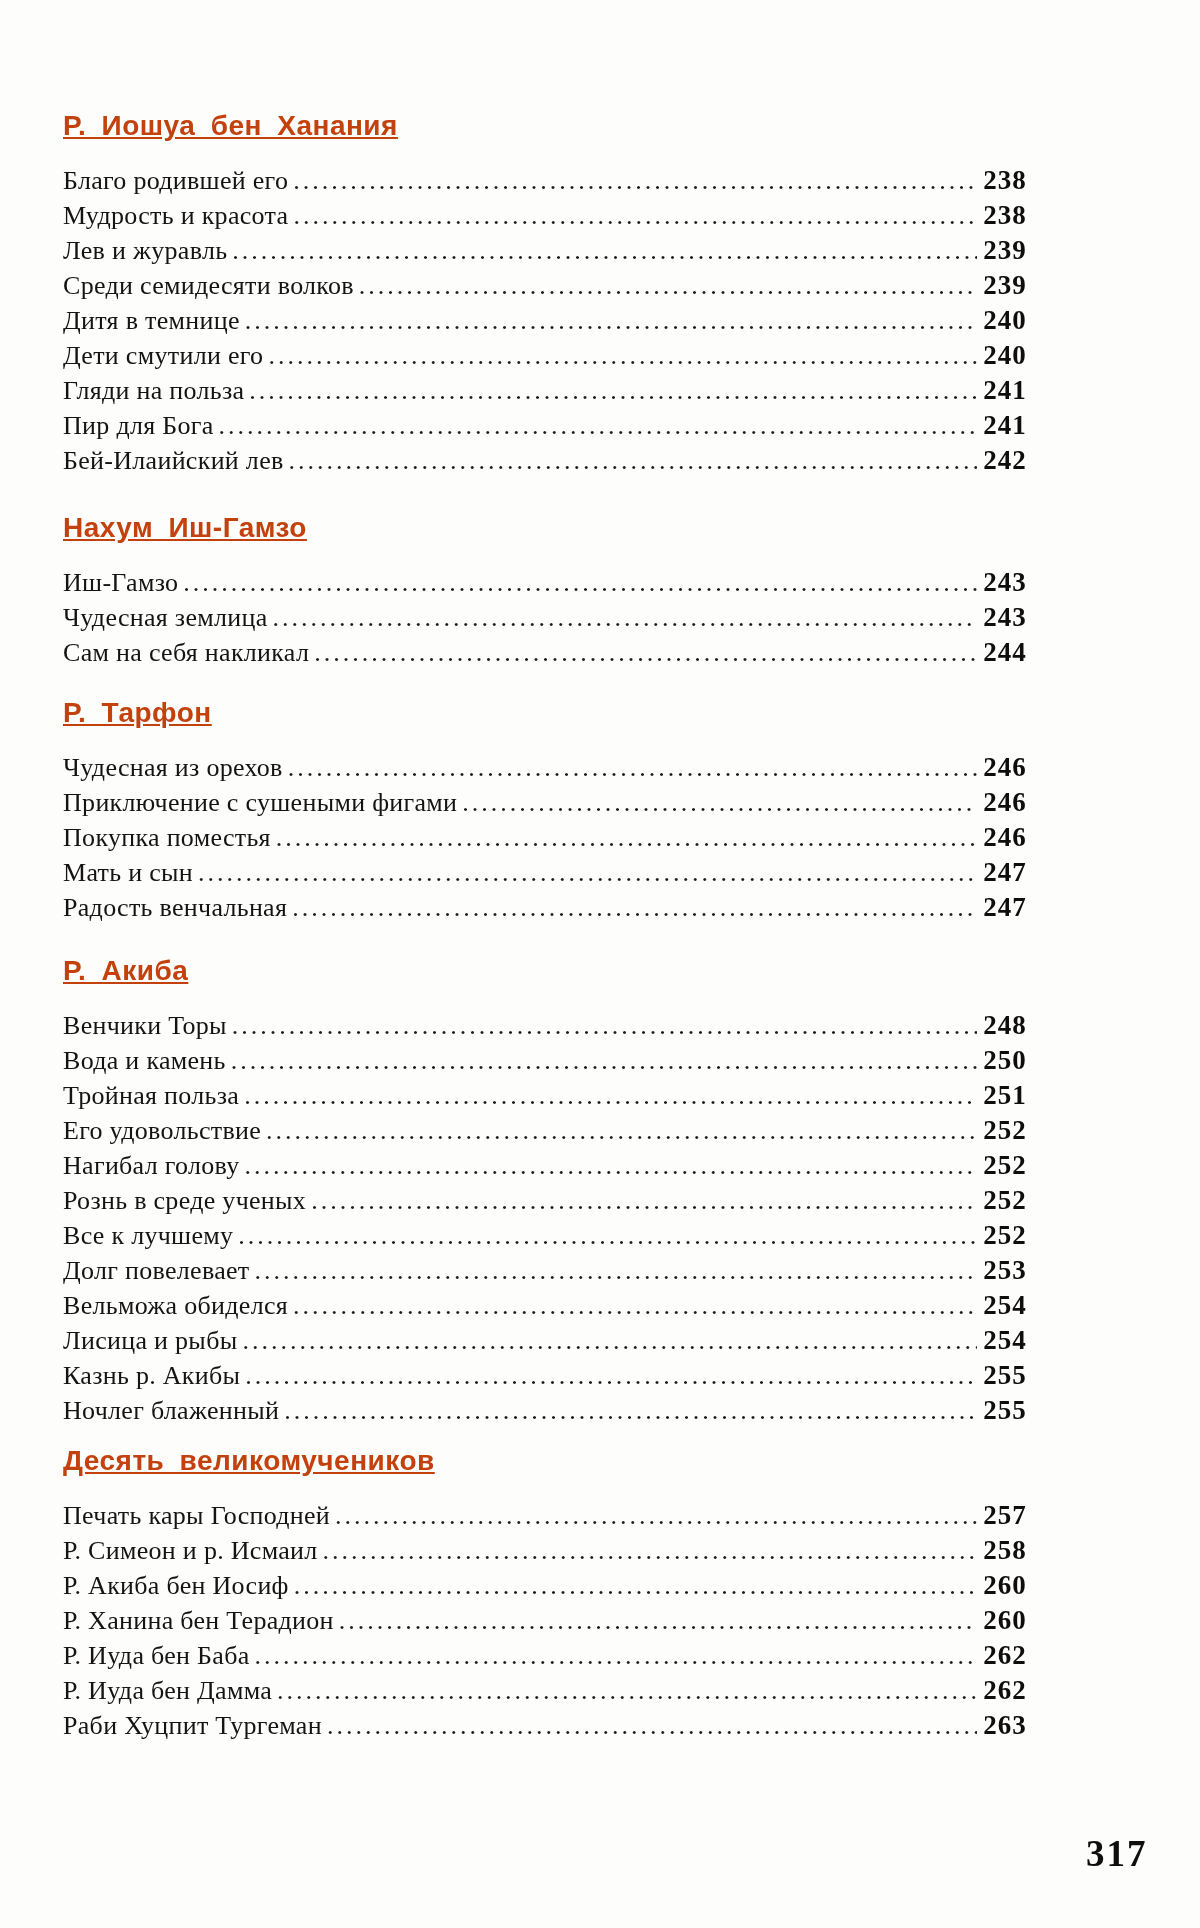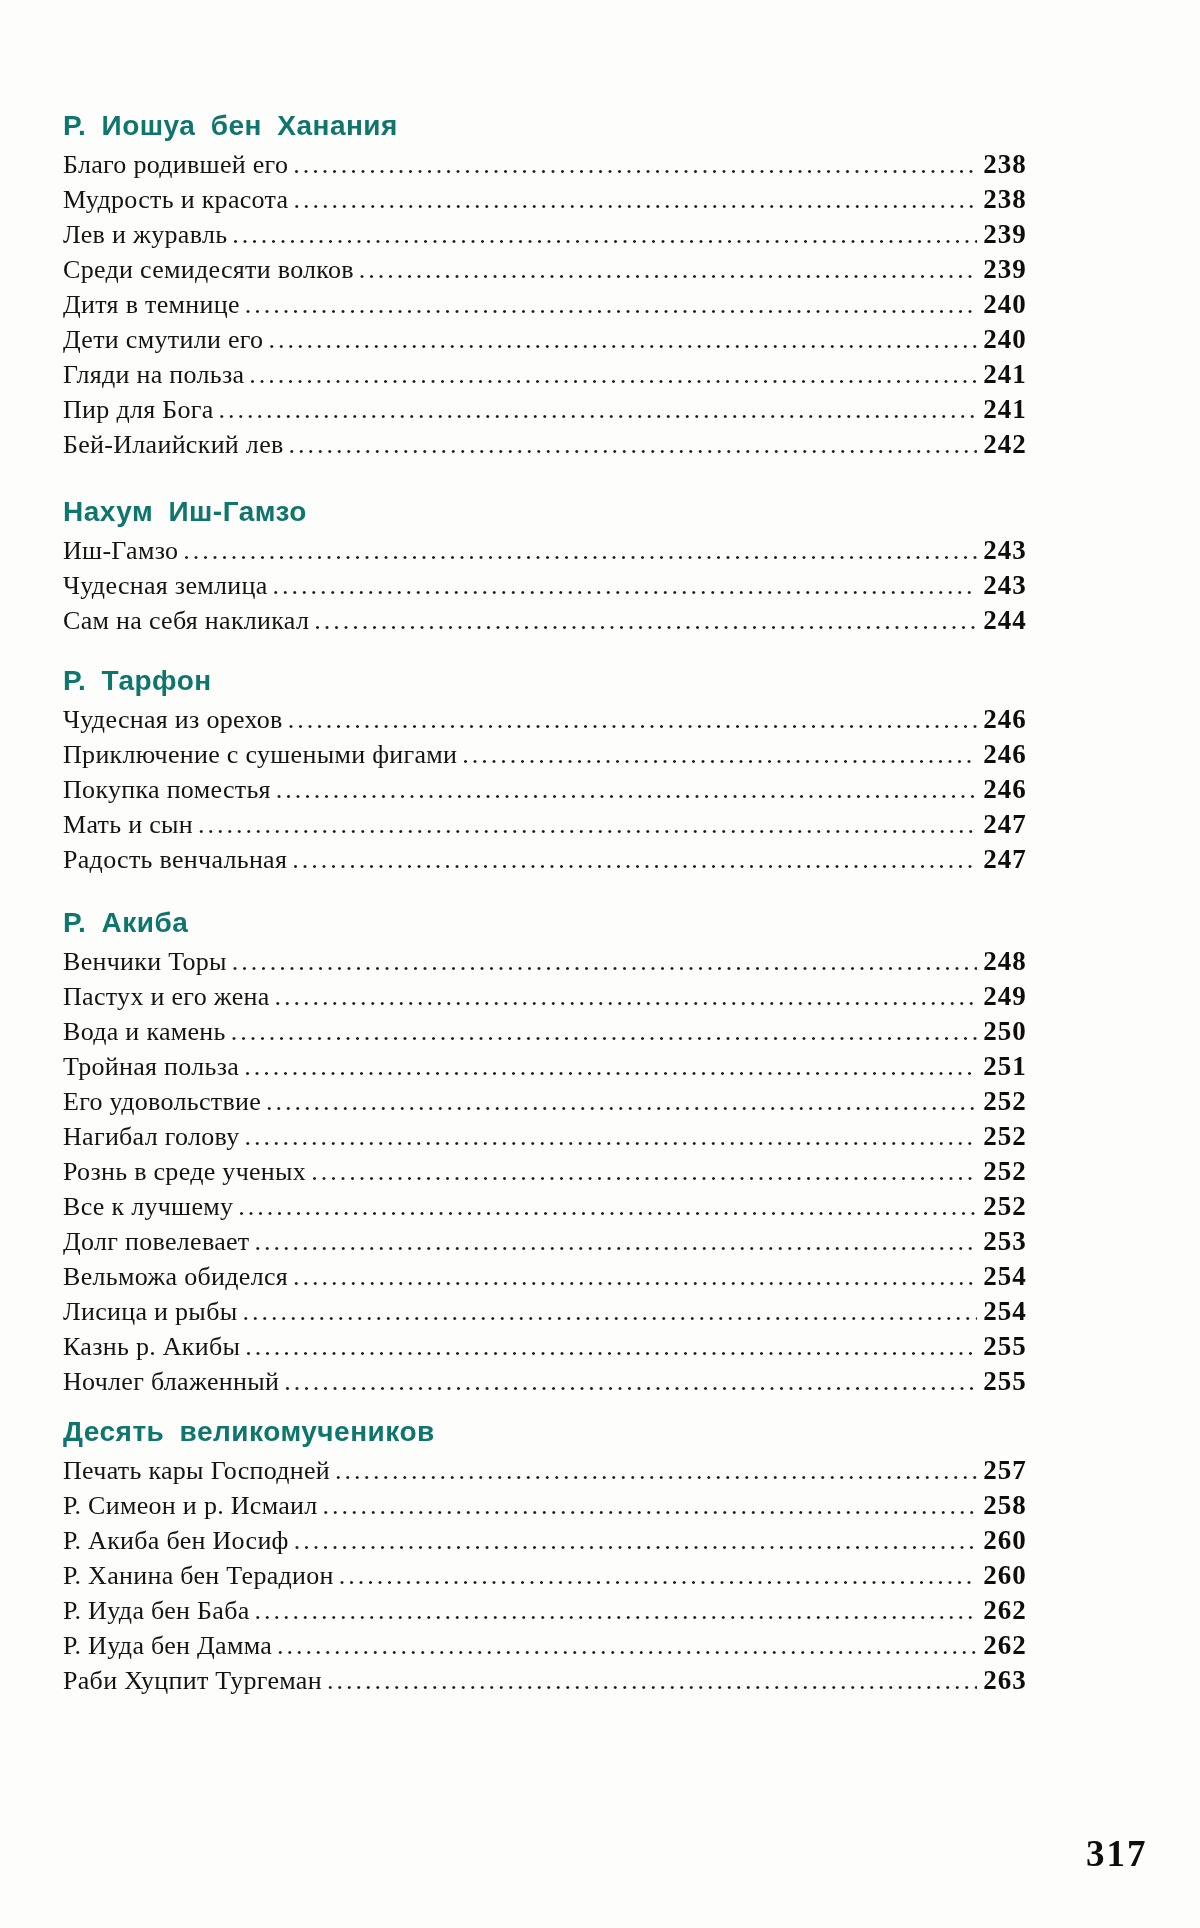--- a/index.html
+++ b/index.html
@@ -23,27 +23,28 @@
   }
   .section { margin: 0; }
   .section h2 {
     margin: 0;
     font-family: "Liberation Sans", sans-serif;
     font-weight: 700;
     font-size: 28px;
     line-height: 35px;
     letter-spacing: 0.5px;
     word-spacing: 7px;
-    color: #0f766e;
+    color: #c2410c;
+    text-decoration: underline;
   }
   .sec-1 { margin-top: 32px; }
   .sec-2 { margin-top: 25px; }
   .sec-3 { margin-top: 28px; }
   .sec-4 { margin-top: 15px; }
-  .rows { margin-top: 4px; }
+  .rows { margin-top: 20px; }
   .sec-4 .rows { }
   .row {
     display: flex;
     align-items: baseline;
     line-height: 35px;
     font-size: 26px;
   }
   .row .t {
     white-space: nowrap;
     letter-spacing: 0.3px;
@@ -185,25 +186,20 @@
       </section>
       <section class="section sec-3">
         <h2>Р. Акиба</h2>
         <div class="rows">
           <div class="row">
             <span class="t">Венчики Торы</span>
             <span class="dots"></span>
             <span class="p">248</span>
           </div>
           <div class="row">
-            <span class="t">Пастух и его жена</span>
-            <span class="dots"></span>
-            <span class="p">249</span>
-          </div>
-          <div class="row">
             <span class="t">Вода и камень</span>
             <span class="dots"></span>
             <span class="p">250</span>
           </div>
           <div class="row">
             <span class="t">Тройная польза</span>
             <span class="dots"></span>
             <span class="p">251</span>
           </div>
           <div class="row">

